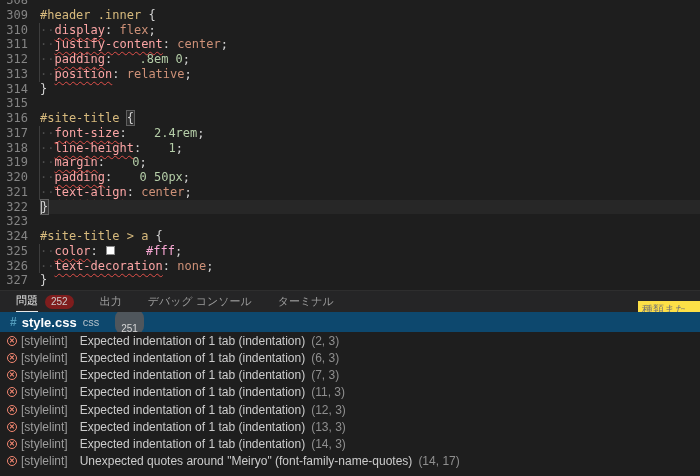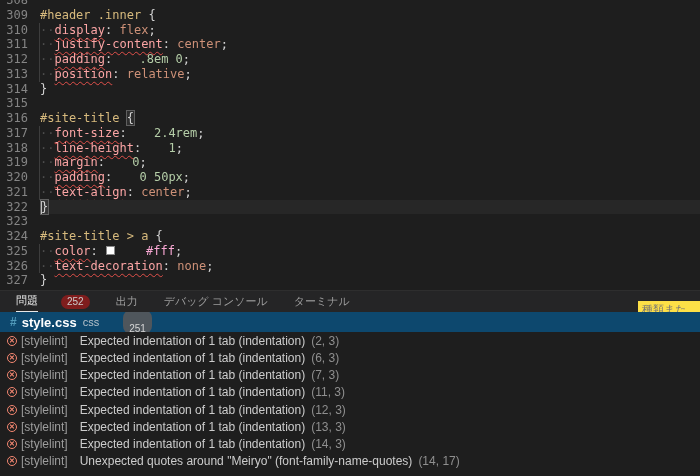--- a/index.html
+++ b/index.html
@@ -32,36 +32,36 @@
              border:1px solid #8a8a8a; vertical-align:middle; margin:0 3px 2px 1px; }
 
   
   .panel { position:relative; width:700px; height:186px; background:#1e1e1e;
            border-top:1px solid #2e2e2e; }
   .panel-header { position:relative; height:21px; background:#252526; display:flex;
                   align-items:center; padding-left:16px; }
   .tab { display:flex; align-items:center; margin-right:26px; cursor:pointer;
          font-size:11px; color:#9d9d9d; height:21px; }
   .tab .tab-label { padding:2px 0 3px; }
-  .tab.active { color:#e7e7e7;gap:16px; }
+  .tab.active { color:#e7e7e7; }
   .tab.active .tab-label { border-bottom:1px solid #e7e7e7; }
   .badge { display:inline-block; background:#7f1d1d; color:#cccccc; font-size:10px;
            line-height:14px; height:14px; border-radius:8px; padding:0 6px; margin-left:7px; }
   .filter-box { position:absolute; right:0; top:10px; width:62px; height:16px;
                 background:#fde047; border:none; outline:none; color:#7e7e7e;
                 font-size:11px; padding:0 4px; overflow:hidden; white-space:nowrap;
                 font-family:"Liberation Sans",sans-serif; }
 
   .file-row { position:relative; height:20px; background:#0d486e; display:flex;
               align-items:center; overflow:hidden; cursor:pointer; }
   .twistie { position:absolute; left:-10px; top:3px; width:14px; height:14px;
              color:#cfe3f2; font-size:11px; line-height:14px; text-align:center; }
   .css-icon { color:#519aba; font-weight:bold; font-size:12px; margin:0 5px 0 10px; }
   .file-name { color:#ffffff; font-size:13px; font-weight:bold; margin-right:6px; }
-  .file-path { color:#b6c2cb; font-size:11px; margin-right:24px; }
+  .file-path { color:#b6c2cb; font-size:11px; margin-right:16px; }
   .file-badge { background:#4f565c; color:#d5d5d5; font-size:10px; line-height:14px;
                 height:14px; border-radius:8px; padding:12px 6px; }
 
   .problems { }
   .problem-row { height:17.25px; display:flex; align-items:center; cursor:pointer;
                  font-size:12px; white-space:nowrap; overflow:hidden; }
   .err-icon { flex:0 0 10px; width:10px; height:10px; margin:0 4px 0 7px;
               border:1px solid #f48771; border-radius:50%; color:#f48771; font-size:7px;
               line-height:8px; text-align:center; font-weight:bold; }
   .p-src { color:#9d9d9d; margin-right:12px; }

